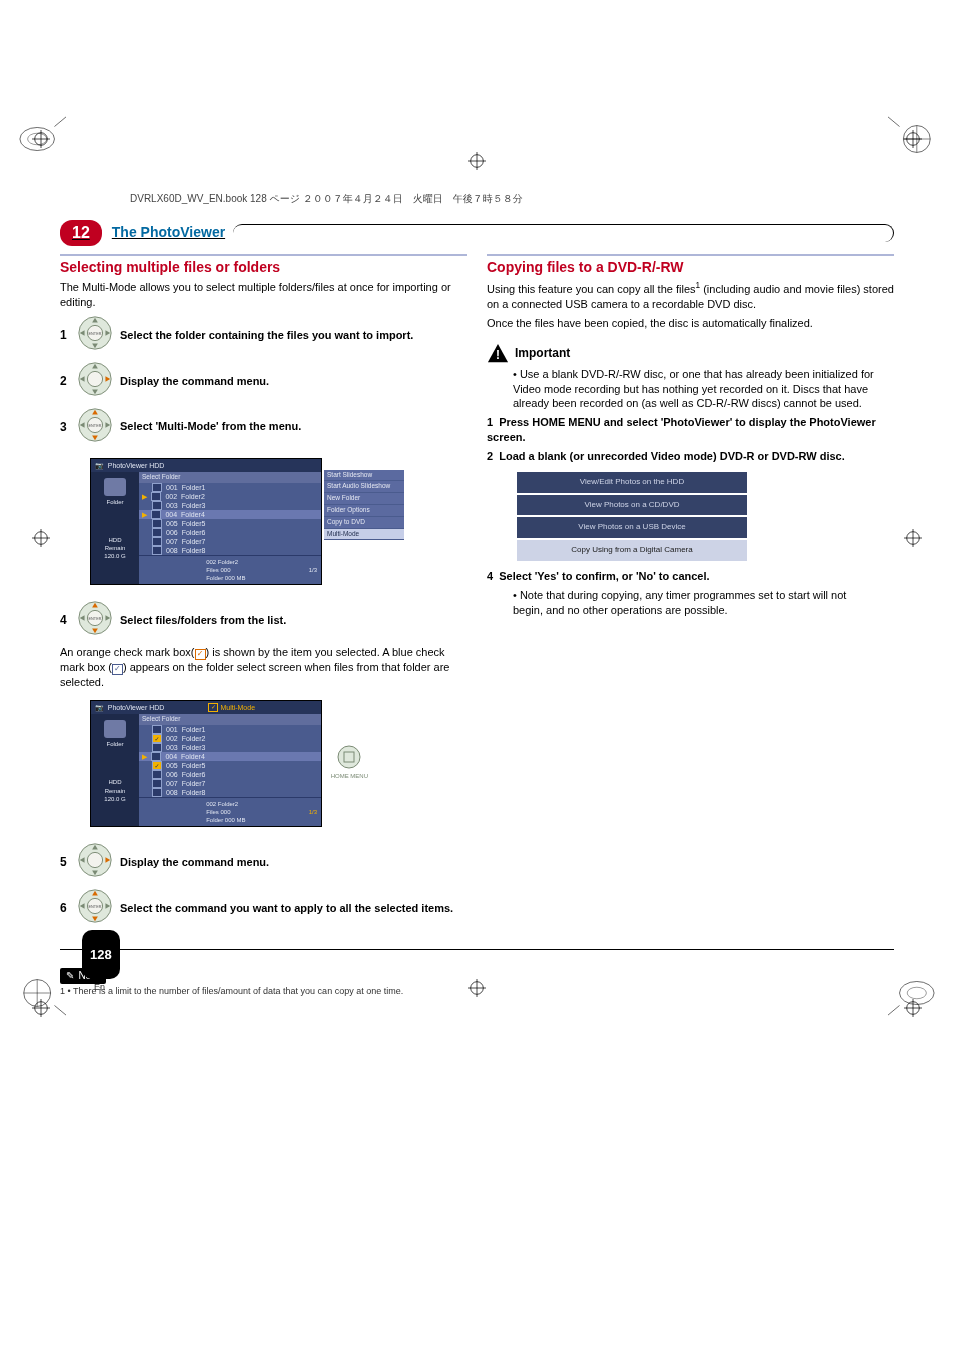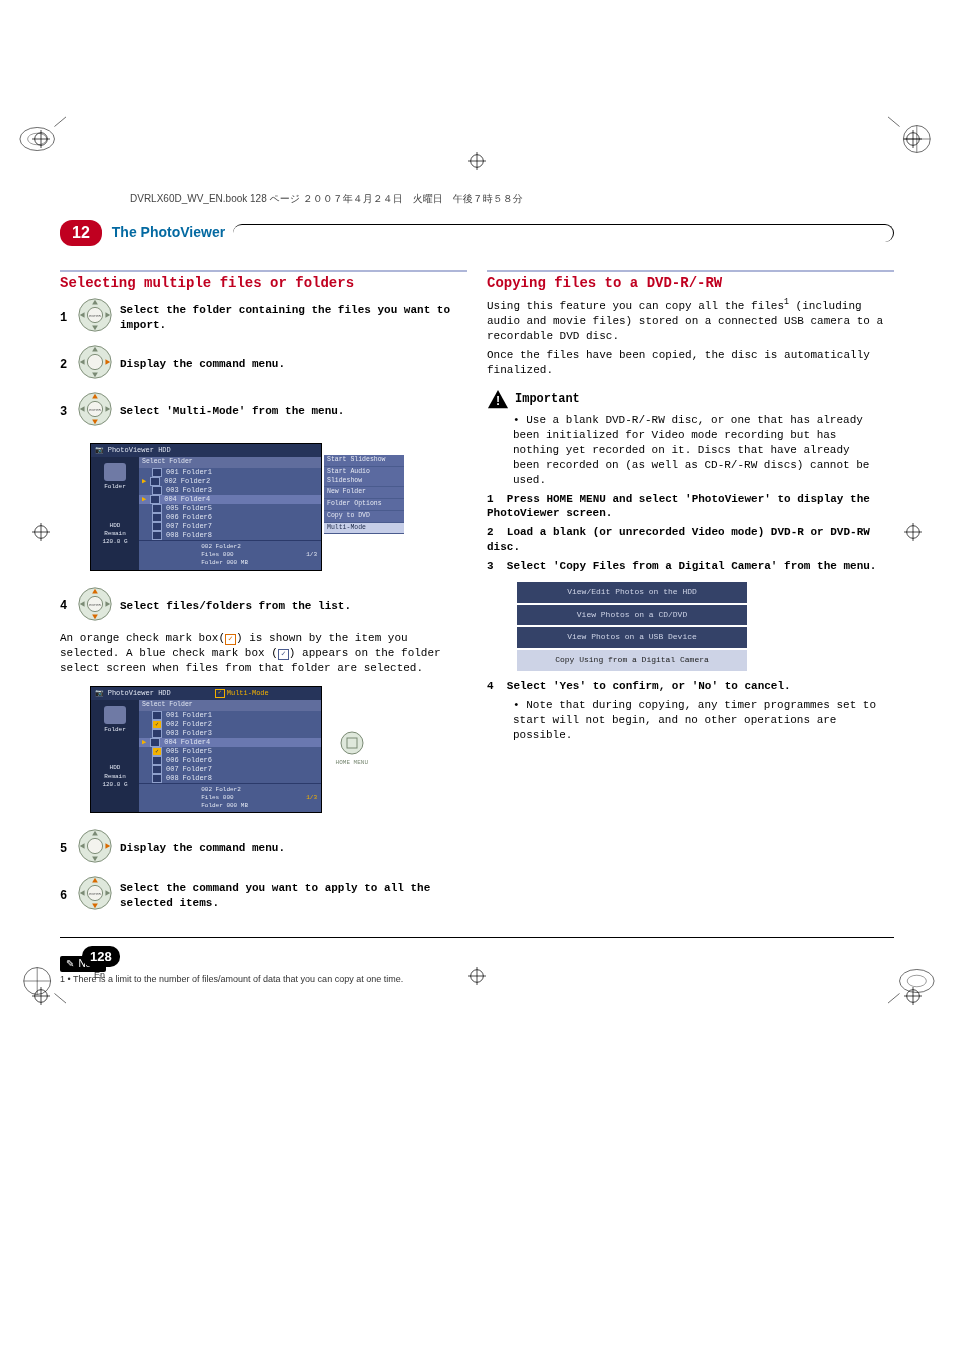--- a/index.html
+++ b/index.html
@@ -37,21 +37,22 @@
     top: 164px;
     left: 130px;
     right: 130px;
     font-size: 10px;
     color: #444;
     margin-top: 28px;
   }
   .chapter-bar {
     display: flex;
     align-items: center;
-    margin-bottom: 24px;
+    margin-bottom: 8px;
+    text-decoration: underline;
   }
   .chapter-num {
     background: #c00020;
     color: #fff;
     font-weight: bold;
     font-size: 16px;
     border-radius: 12px;
     padding: 2px 12px;
     margin-right: 10px;
   }
@@ -69,21 +70,20 @@
     border-left:none;
     border-bottom:none;
     border-right:1px solid #000;
     border-top-right-radius:10px;
     border-bottom-right-radius:10px;
     box-sizing:border-box;
   }
   .columns {
     display: flex;
     gap: 20px;
-    font-family: Liberation Mono, monospace;
   }
   .col {
     flex: 1;
     min-width: 0;
   }
   .section-rule {
     border-top: 2px solid #aeb6d8;
     margin-bottom: 2px;
   }
   h2.section {
@@ -142,21 +142,21 @@
   .footnotes { font-size: 9px; color:#333; margin-top:2px; line-height:1.3;}
   .pagebadge {
     position: absolute;
     left: 82px;
     bottom: 78px;
     background: #000;
     color: #fff;
     font-weight: bold;
     font-size: 13px;
     border-radius: 10px;
-    padding: 2px 8px;
+    padding: 16px 8px;
   }
   .pagebadge-sub {
     position: absolute;
     left: 94px;
     bottom: 64px;
     font-size: 9px;
     color:#333;
   }
   
   .ui-box {
@@ -350,20 +350,21 @@
     <span class="chapter-num">12</span>
     <span class="chapter-title">The PhotoViewer</span>
     <span class="chapter-rule"></span>
   </div>
 
   <div class="columns">
 
     <div class="col">
       <div class="section-rule"></div>
       <h2 class="section">Selecting multiple files or folders</h2>
+      <p>The Multi-Mode allows you to select multiple folders/files at once for importing or editing.</p>
 
       
       <div class="step">
         <span class="step-num">1</span>
         <span>
           <svg class="enter-btn" viewBox="0 0 40 40">
               <circle cx="20" cy="20" r="17" fill="#dfe8dc" stroke="#7a8a74"></circle>
               <circle cx="20" cy="20" r="8" fill="#f3f3ee" stroke="#7a8a74"></circle>
               <text x="20" y="22" text-anchor="middle" font-size="4" fill="#555">ENTER</text>
               <polygon points="20,4 23,9 17,9" fill="#7a8a74"></polygon>
@@ -654,21 +655,20 @@
             </svg>
         </span>
         <span class="lbl">Important</span>
       </div>
       <ul class="bul">
         <li>Use a blank DVD-R/-RW disc, or one that has already been initialized for Video mode recording but has nothing yet recorded on it. Discs that have already been recorded on (as well as CD-R/-RW discs) cannot be used.</li>
       </ul>
 
       <p><b>1</b>&nbsp;&nbsp;<b>Press HOME MENU and select 'PhotoViewer' to display the PhotoViewer screen.</b></p>
       <p><b>2</b>&nbsp;&nbsp;<b>Load a blank (or unrecorded Video mode) DVD-R or DVD-RW disc.</b></p>
-      <p><b>3</b>&nbsp;&nbsp;<b>Select 'Copy Files from a Digital Camera' from the menu.</b></p>
 
       <div class="menu-stack" id="right-menu">
           <div>View/Edit Photos on the HDD</div>
           <div>View Photos on a CD/DVD</div>
           <div>View Photos on a USB Device</div>
           <div class="active">Copy Using from a Digital Camera</div>
         </div>
 
       <p><b>4</b>&nbsp;&nbsp;<b>Select 'Yes' to confirm, or 'No' to cancel.</b></p>
       <ul class="bul">

